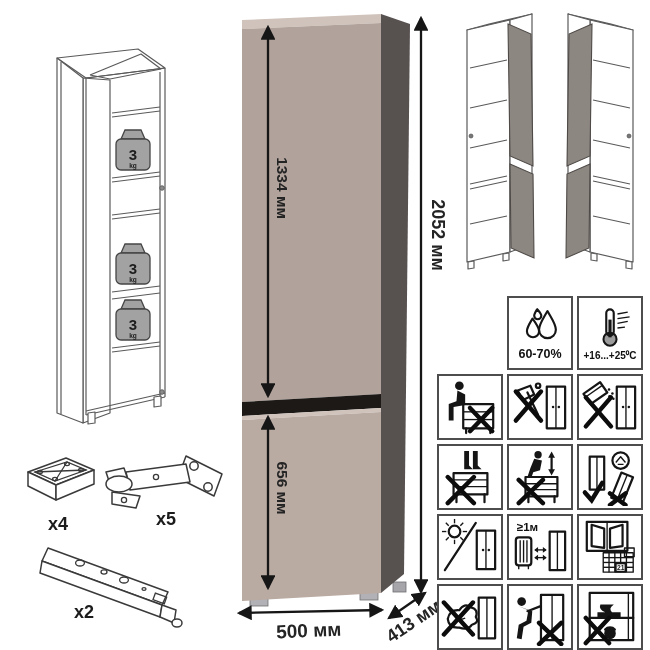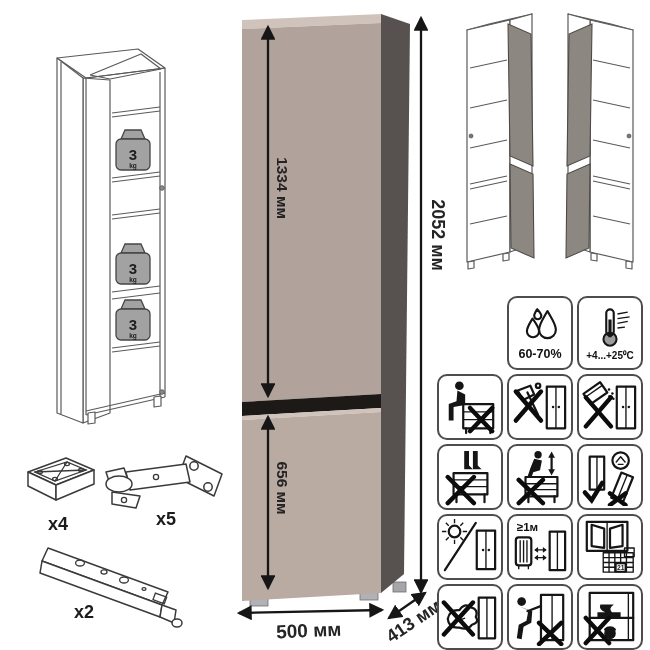--- a/index.html
+++ b/index.html
@@ -13,21 +13,21 @@
   .dim{stroke:#161616;stroke-width:2.3;}
   .dimlbl{font-weight:bold;fill:#242424;}
   
   .hw{stroke:#3a3a3a;stroke-width:1.5;fill:#ffffff;stroke-linejoin:round;stroke-linecap:round;}
   .hwl{stroke:#3a3a3a;stroke-width:1.3;fill:none;stroke-linecap:round;}
   .qty{font-weight:bold;font-size:18px;fill:#1c1c1c;}
   
   .icon-panel{position:absolute;left:437px;top:296px;display:grid;
               grid-template-columns:66px 66px 66px;grid-template-rows:74px 66px 66px 66px 66px;
               gap:4px;}
-  .ic{border:2.4px solid #4d4d4d;border-radius:10px;background:#fff;
+  .ic{border:2.4px solid #4d4d4d;border-radius:0;background:#fff;
       display:flex;flex-direction:column;align-items:center;justify-content:center;overflow:hidden;}
   .spacer{border:none;background:transparent;}
   .cond-label{font-weight:700;font-size:12.5px;color:#101010;line-height:1;margin-top:1px;}
   .cond-label.small{font-size:10px;}
   
   .p{stroke:#151515;fill:none;stroke-width:2.3;stroke-linejoin:round;stroke-linecap:round;}
   .pt{stroke:#151515;fill:none;stroke-width:1.4;stroke-linejoin:round;}
   .pf{fill:#151515;stroke:none;}
   .px{stroke:#0c0c0c;stroke-width:4.6;stroke-linecap:round;fill:none;}
   .ictxt{font-weight:bold;fill:#111;}
@@ -226,21 +226,21 @@
     <div class="ic">
       <svg width="56" height="44" viewBox="0 0 60 46">
         <circle cx="30" cy="35" r="7" fill="#9c9c9c" stroke="#151515" stroke-width="2.2"></circle>
         <rect x="26" y="3" width="8" height="28" rx="4" class="p"></rect>
         <line x1="30" y1="14" x2="30" y2="33" stroke="#151515" stroke-width="3.4"></line>
         <line class="pt" x1="38" y1="8" x2="49" y2="6"></line>
         <line class="pt" x1="38" y1="13" x2="51" y2="11"></line>
         <line class="pt" x1="38" y1="18" x2="49" y2="16"></line>
         <line class="pt" x1="38" y1="23" x2="46" y2="22"></line>
       </svg>
-      <div class="cond-label small">+4...+25⁰C</div>
+      <div class="cond-label small">+16...+25⁰C</div>
     </div>
 
     <div class="ic">
       <svg width="58" height="58" viewBox="0 0 60 60">
         <rect class="p" x="23" y="27" width="31" height="25"></rect>
         <line class="pt" x1="23" y1="35" x2="54" y2="35"></line>
         <line class="pt" x1="23" y1="43" x2="54" y2="43"></line>
         <line class="p" x1="26" y1="52" x2="26" y2="57"></line>
         <line class="p" x1="51" y1="52" x2="51" y2="57"></line>
         <circle class="pf" cx="19" cy="8" r="4.5"></circle>

